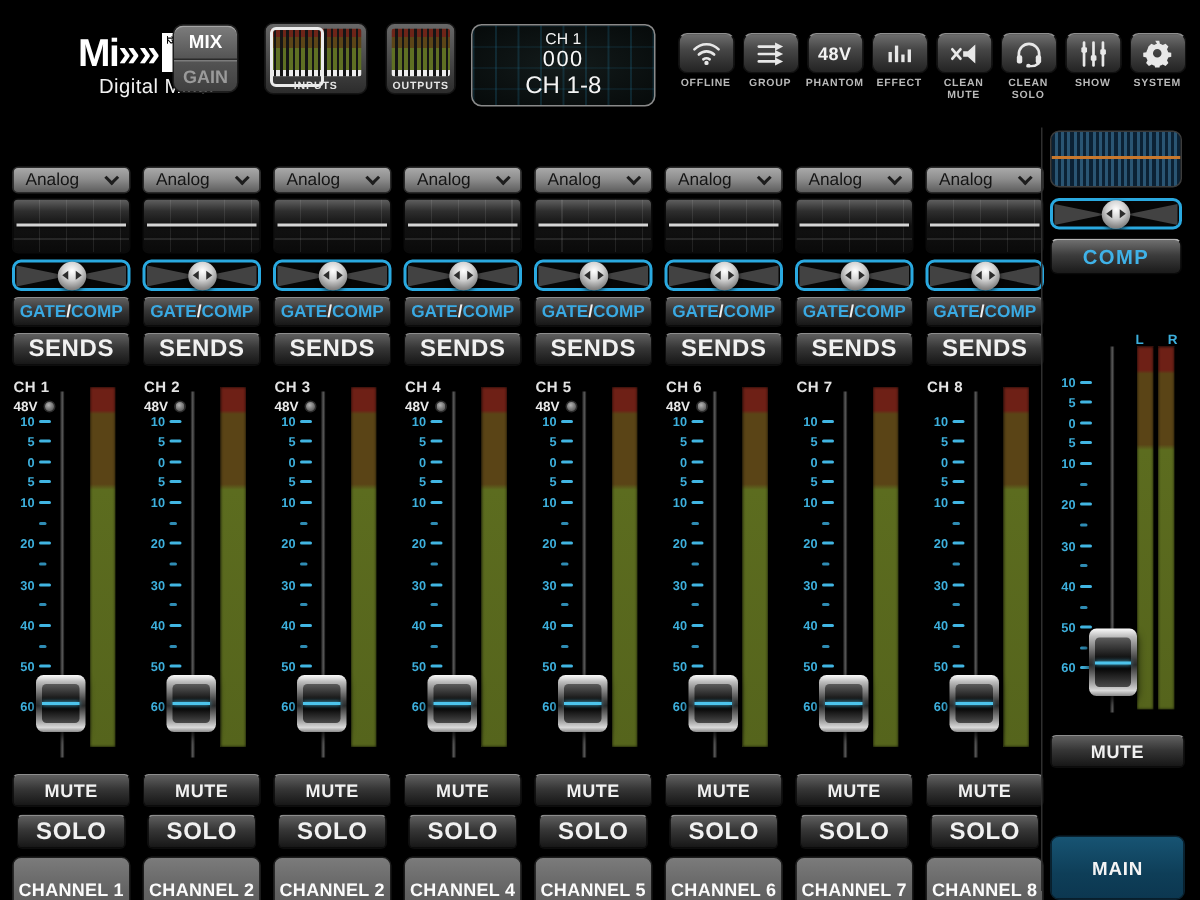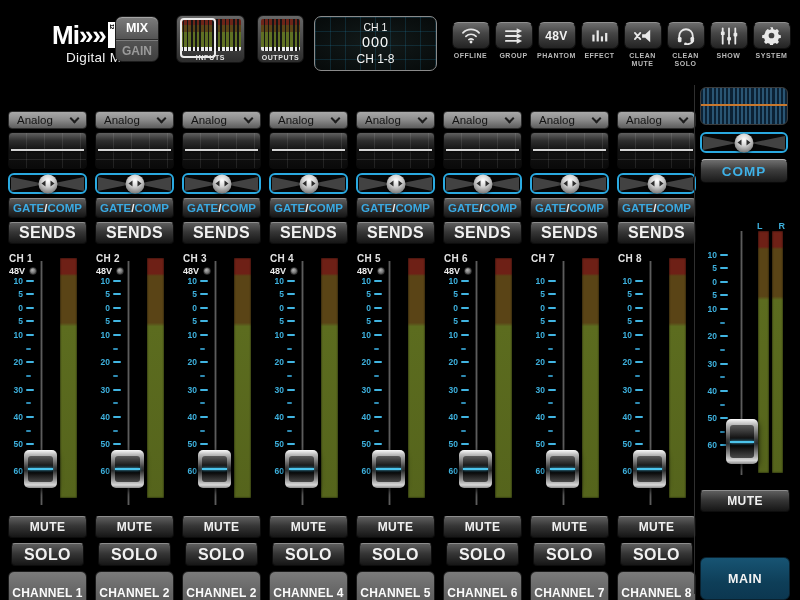--- a/index.html
+++ b/index.html
@@ -40,21 +40,21 @@
 
   .ch-display{position:absolute;left:314px;top:-4px;width:123px;height:55px;border-radius:7px;border:1px solid #8a8a8a;
     background:
       linear-gradient(rgba(43,169,224,.16) 1px, transparent 1px),
       linear-gradient(90deg, rgba(43,169,224,.16) 1px, transparent 1px),
       radial-gradient(ellipse at center,#131b1b 0%,#060a0a 100%);
     background-size:15px 14px,15px 14px,100% 100%;
     display:flex;flex-direction:column;justify-content:space-around;align-items:center;padding:3px 0;}
   .chd-1{font-size:10.5px;color:#f4f4f4;}
   .chd-2{font-size:14.5px;color:#fbfbfb;letter-spacing:1px;}
-  .chd-3{font-size:12px;color:#f4f4f4;}
+  .chd-3{font-size:16px;color:#f4f4f4;}
 
   .hbtns{position:absolute;left:450px;top:2px;width:342px;display:flex;justify-content:space-between;}
   .hbtn-wrap{width:41px;display:flex;flex-direction:column;align-items:center;}
   .hbtn{width:38px;height:27px;border-radius:6px;border:1px solid #101010;border-top-color:#8f8f8f;
     background:linear-gradient(180deg,#6d6d6d,#464646 40%,#232323);display:flex;align-items:center;justify-content:center;}
   .hbtn svg{display:block;}
   .hbtn-48v{color:#f2f2f2;font-weight:800;font-size:12px;letter-spacing:.3px;}
   .hbtn-label{margin-top:3px;font-size:7px;line-height:1.2;color:#b9b9b9;letter-spacing:.5px;text-align:center;white-space:pre-line;font-weight:700;}
 
   

